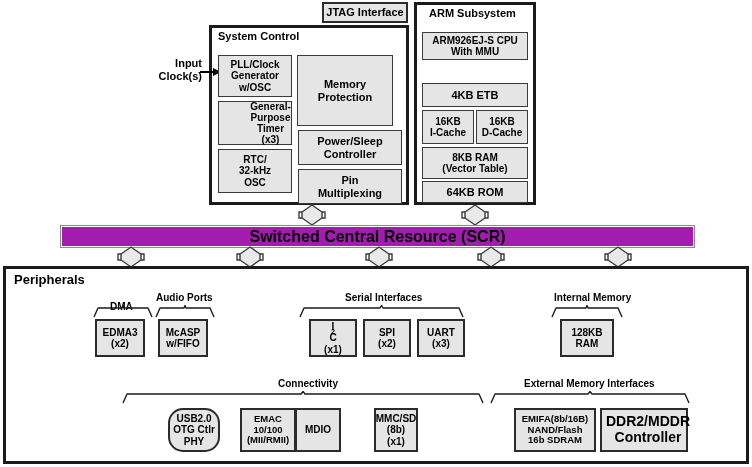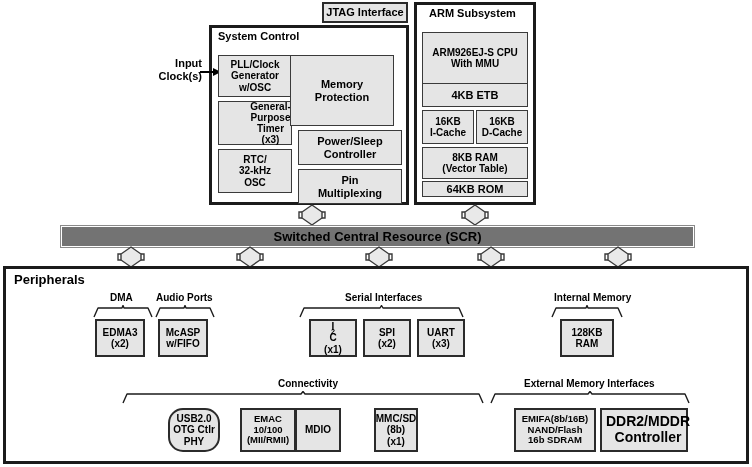--- a/index.html
+++ b/index.html
@@ -48,28 +48,28 @@
     flex-direction:column;
     align-items:center;
     justify-content:center;
   }
   .leafstack span{display:block;}
 
   
   #scr-bar{
     position:absolute;
     box-sizing:border-box;
-    background:#737373;
+    background:#a21caf;
     border:1px solid #8a8a8a;
     box-shadow:inset 0 0 0 1px #ffffff;
     display:flex;
     align-items:center;
     justify-content:center;
     font-weight:bold;
-    font-size:13px;
+    font-size:16px;
     color:#000;
   }
 
   
   .biarrow{position:absolute;}
 
   
   .brace{position:absolute;}
 
   .clocklabel{
@@ -115,39 +115,39 @@
     <span>Purpose</span>
     <span>Timer (x3)</span>
   </div>
 
   <div class="box thin leafstack" style="left:218px;top:149px;width:74px;height:44px;font-size:10px;">
     <span>RTC/</span>
     <span>32-kHz</span>
     <span>OSC</span>
   </div>
 
-  <div class="box thin leafstack" style="left:290px;top:55px;width:104px;height:71px;font-size:11px;">
+  <div class="box thin leafstack" style="left:297px;top:55px;width:96px;height:71px;font-size:11px;">
     <span>Memory</span>
     <span>Protection</span>
   </div>
 
   <div class="box thin leafstack" style="left:298px;top:130px;width:104px;height:35px;font-size:11px;">
     <span>Power/Sleep</span>
     <span>Controller</span>
   </div>
 
   <div class="box thin leafstack" style="left:298px;top:169px;width:104px;height:35px;font-size:11px;">
     <span>Pin</span>
     <span>Multiplexing</span>
   </div>
 
   <div class="outer" style="left:414px;top:2px;width:122px;height:203px;"></div>
   <div class="grouptitle" style="left:429px;top:7px;font-size:11px;">ARM Subsystem</div>
 
-  <div class="box thin leafstack" style="left:422px;top:32px;width:106px;height:52px;font-size:10px;">
+  <div class="box thin leafstack" style="left:422px;top:32px;width:106px;height:28px;font-size:10px;">
     <span>ARM926EJ-S CPU</span>
     <span>With MMU</span>
   </div>
 
   <div class="box thin leafstack" style="left:422px;top:83px;width:106px;height:24px;font-size:11px;">
     <span>4KB ETB</span>
   </div>
 
   <div class="box thin leafstack" style="left:422px;top:110px;width:52px;height:34px;font-size:10px;">
     <span>16KB</span>
@@ -157,21 +157,21 @@
   <div class="box thin leafstack" style="left:476px;top:110px;width:52px;height:34px;font-size:10px;">
     <span>16KB</span>
     <span>D-Cache</span>
   </div>
 
   <div class="box thin leafstack" style="left:422px;top:147px;width:106px;height:32px;font-size:10px;">
     <span>8KB RAM</span>
     <span>(Vector Table)</span>
   </div>
 
-  <div class="box thin leafstack" style="left:422px;top:181px;width:106px;height:16px;font-size:11px;">
+  <div class="box thin leafstack" style="left:422px;top:181px;width:106px;height:22px;font-size:11px;">
     <span>64KB ROM</span>
   </div>
 
   <svg class="biarrow" style="left:298px;top:204px;width:28px;height:22px;" viewBox="0 0 28 22">
     <polygon points="14,1 24,8 24,14 14,21 4,14 4,8" fill="#e9e9e9" stroke="#3a3a3a" stroke-width="1.4"></polygon>
     <path d="M4,8 L1,8 L1,14 L4,14" fill="none" stroke="#3a3a3a" stroke-width="1.4"></path>
     <path d="M24,8 L27,8 L27,14 L24,14" fill="none" stroke="#3a3a3a" stroke-width="1.4"></path>
   </svg>
 
   <svg class="biarrow" style="left:461px;top:204px;width:28px;height:22px;" viewBox="0 0 28 22">
@@ -206,21 +206,21 @@
   </svg>
   <svg class="biarrow" style="left:604px;top:246px;width:28px;height:22px;" viewBox="0 0 28 22">
     <polygon points="14,1 24,8 24,14 14,21 4,14 4,8" fill="#e9e9e9" stroke="#3a3a3a" stroke-width="1.4"></polygon>
     <path d="M4,8 L1,8 L1,14 L4,14" fill="none" stroke="#3a3a3a" stroke-width="1.4"></path>
     <path d="M24,8 L27,8 L27,14 L24,14" fill="none" stroke="#3a3a3a" stroke-width="1.4"></path>
   </svg>
 
   <div class="outer" style="left:3px;top:266px;width:746px;height:198px;"></div>
   <div class="grouptitle" style="left:14px;top:272px;font-size:13px;">Peripherals</div>
 
-  <div class="grouptitle" style="left:110px;top:292px;font-size:10px;">DMA</div>
+  <div class="grouptitle" style="left:110px;top:301px;font-size:10px;">DMA</div>
   <div class="grouptitle" style="left:156px;top:292px;font-size:10px;">Audio Ports</div>
   <div class="grouptitle" style="left:345px;top:292px;font-size:10px;">Serial Interfaces</div>
   <div class="grouptitle" style="left:554px;top:292px;font-size:10px;">Internal Memory</div>
 
   <svg class="brace" style="left:93px;top:305px;width:60px;height:13px;" viewBox="0 0 60 13">
     <path d="M1,12 L5,3 L29,3 L30,0.5 L31,3 L55,3 L59,12" fill="none" stroke="#1b1b1b" stroke-width="1.4" stroke-linejoin="round"></path>
   </svg>
   <svg class="brace" style="left:155px;top:305px;width:60px;height:13px;" viewBox="0 0 60 13">
     <path d="M1,12 L5,3 L29,3 L30,0.5 L31,3 L55,3 L59,12" fill="none" stroke="#1b1b1b" stroke-width="1.4" stroke-linejoin="round"></path>
   </svg>

